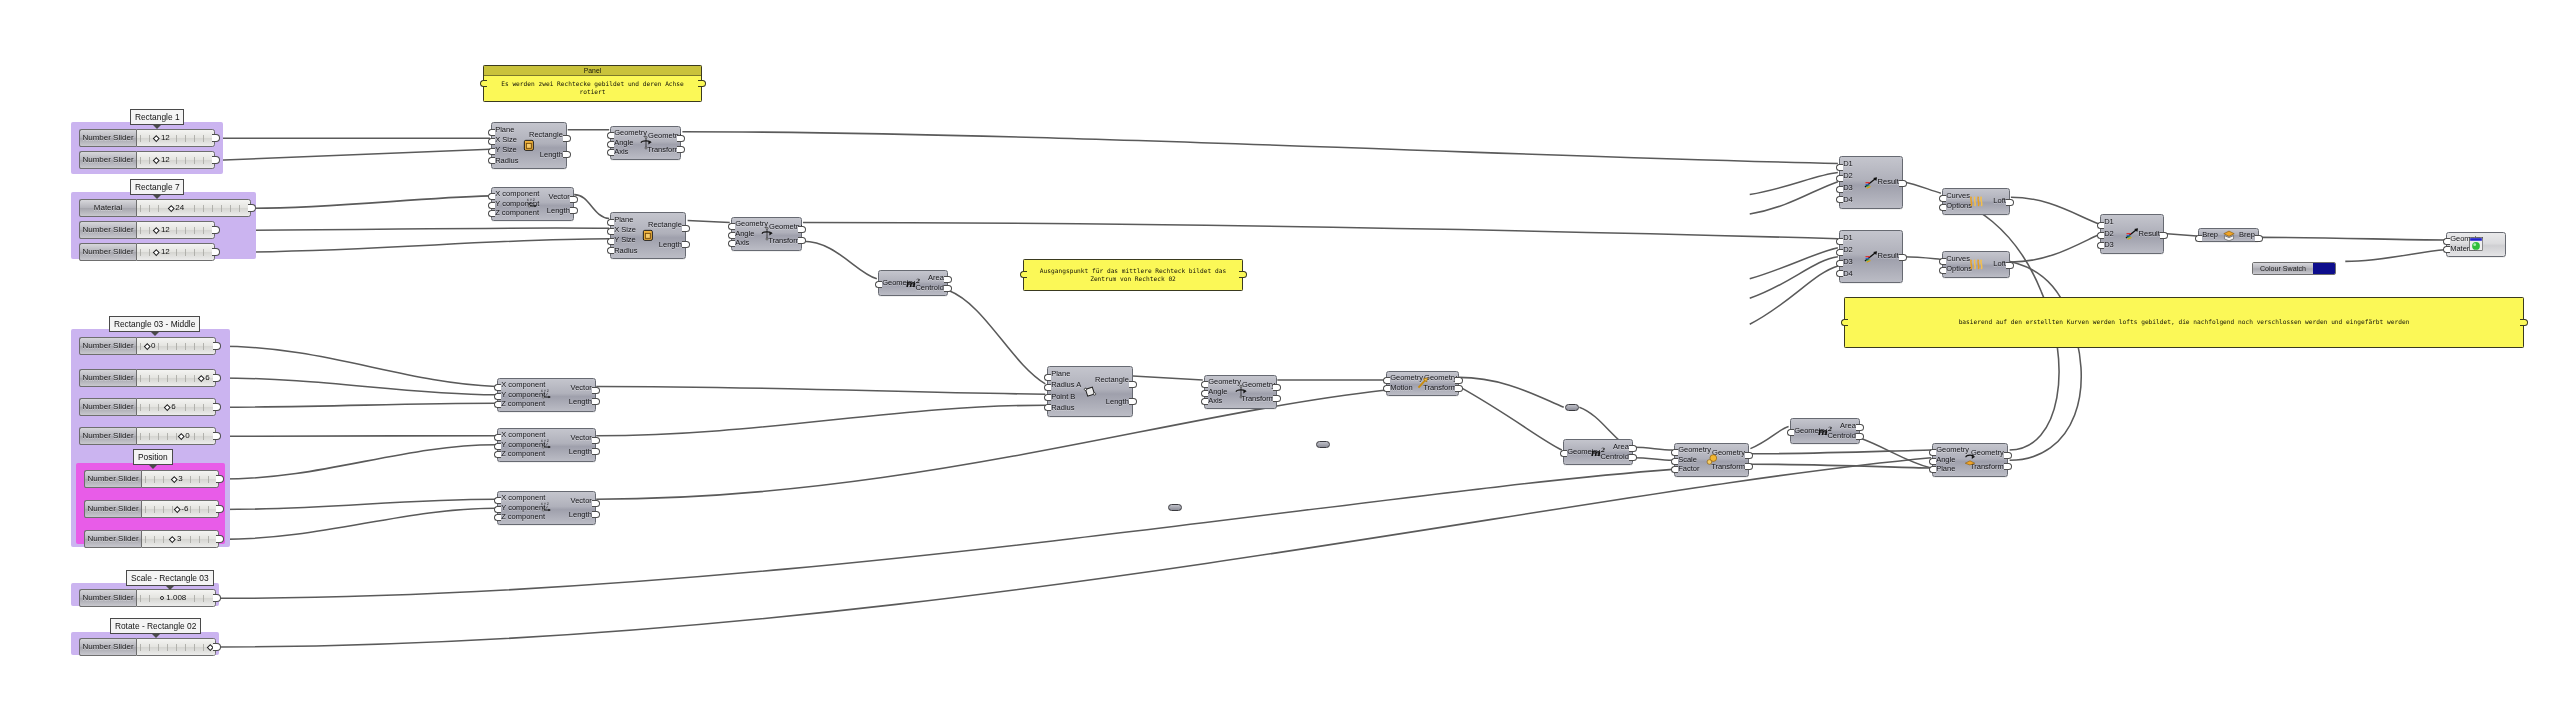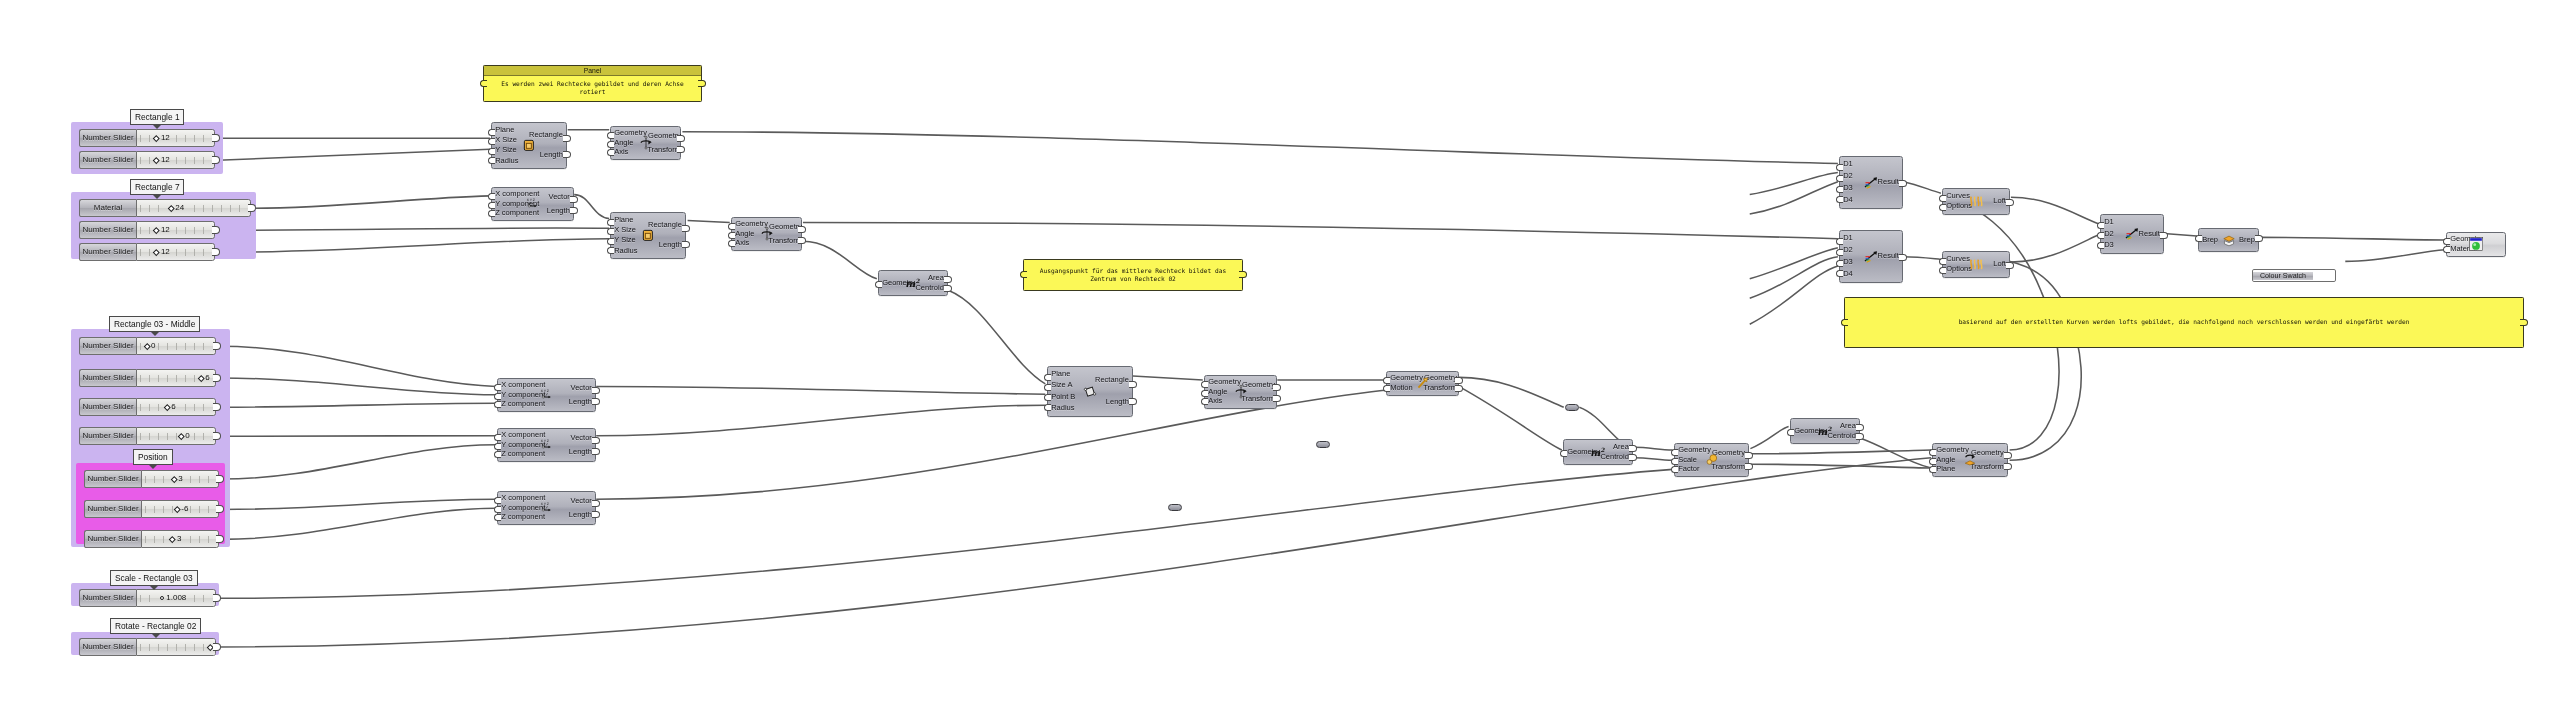--- a/index.html
+++ b/index.html
@@ -308,21 +308,21 @@
   <div id="groups-layer">
       <div class="group" style="left: 71px; top: 122px; width: 152px; height: 52px; background: rgb(203, 180, 240);"></div>
       <div class="group-label" style="left: 130px; top: 109px;">Rectangle 1</div>
       <div class="group" style="left: 71px; top: 192px; width: 185px; height: 67px; background: rgb(203, 180, 240);"></div>
       <div class="group-label" style="left: 130px; top: 179px;">Rectangle 7</div>
       <div class="group" style="left: 71px; top: 329px; width: 159px; height: 218px; background: rgb(203, 180, 240);"></div>
       <div class="group-label" style="left: 109px; top: 316px;">Rectangle 03 - Middle</div>
       <div class="group" style="left: 76px; top: 463px; width: 149px; height: 81px; background: rgb(232, 92, 232);"></div>
       <div class="group-label" style="left: 133px; top: 449px;">Position</div>
       <div class="group" style="left: 71px; top: 583px; width: 148px; height: 23px; background: rgb(203, 180, 240);"></div>
-      <div class="group-label" style="left: 110px; top: 570px;">Scale - Rectangle 03</div>
+      <div class="group-label" style="left: 126px; top: 570px;">Scale - Rectangle 03</div>
       <div class="group" style="left: 71px; top: 632px; width: 148px; height: 23px; background: rgb(203, 180, 240);"></div>
       <div class="group-label" style="left: 110px; top: 618px;">Rotate - Rectangle 02</div>
     </div>
 
   <div id="sliders-layer">
       <div class="slider" style="left: 79px; top: 129px; width: 136px;">
         <div class="sl-name">Number Slider</div>
         <div class="sl-track">
           <div class="sl-ticks"></div>
           <div class="sl-val" style="left: 15.6px;">
@@ -681,21 +681,21 @@
         </div>
         <div class="port in" style="top: 5.2px;"></div>
         <div class="port in" style="top: 13.6px;"></div>
         <div class="port in" style="top: 22px;"></div>
         <div class="port out" style="top: 7.8px;"></div>
         <div class="port out" style="top: 19px;"></div>
       </div>
       <div class="comp" style="left: 1047px; top: 366px; width: 86px; height: 51px;">
         <div class="comp-col ins">
           <div class="pname">Plane</div>
-          <div class="pname">Size A</div>
+          <div class="pname">Radius A</div>
           <div class="pname">Point B</div>
           <div class="pname">Radius</div>
         </div>
         <div class="comp-col outs">
           <div class="pname">Rectangle</div>
           <div class="pname">Length</div>
         </div>
         <div class="comp-icon">
           <svg width="15.6" height="15.6" viewBox="0 0 24 24">
             <g transform="rotate(-18 12 12)">
@@ -941,21 +941,21 @@
             <path d="M3 16 L9 15" stroke="#2b5fd0" stroke-width="2"></path>
             <path d="M4 19 L10 17" stroke="#2a9d3c" stroke-width="2"></path>
             <path d="M5 22 L12 19" stroke="#e0a400" stroke-width="2"></path>
           </svg>
         </div>
         <div class="port in" style="top: 6.5px;"></div>
         <div class="port in" style="top: 17px;"></div>
         <div class="port in" style="top: 26.6px;"></div>
         <div class="port out" style="top: 17px;"></div>
       </div>
-      <div class="comp" style="left: 2198px; top: 228px; width: 61px; height: 24px;">
+      <div class="comp" style="left: 2198px; top: 228px; width: 61px; height: 14px;">
         <div class="comp-col ins">
           <div class="pname">Brep</div>
         </div>
         <div class="comp-col outs">
           <div class="pname">Brep</div>
         </div>
         <div class="comp-icon">
           <svg width="14.3" height="14.3" viewBox="0 0 22 22">
             <path d="M3 9 L11 5 L19 9 L11 13 Z" fill="#f0a52a" stroke="#8a5a06" stroke-width="1"></path>
             <path d="M4 12 L11 15 L18 12 L18 17 L11 20 L4 17 Z" fill="#f3f3f3" stroke="#555" stroke-width="1"></path>
@@ -996,21 +996,21 @@
         <div class="pport r"></div>
       </div>
       <div class="panel noheader" style="left: 1844px; top: 297px; width: 680px; height: 51px;">
         <div class="panel-body">basierend auf den erstellten Kurven werden lofts gebildet, die nachfolgend noch verschlossen werden und eingefärbt werden</div>
         <div class="pport l"></div>
         <div class="pport r"></div>
       </div>
     </div>
 
   <div id="extras-layer">
-      <div class="swatch" style="left: 2252px; top: 269px; width: 84px; align-items: center;">
+      <div class="swatch" style="left: 2252px; top: 262px; width: 84px;">
         <div class="sw-name">Colour Swatch</div>
         <div class="sw-color" style="background: rgb(13, 13, 140);"></div>
       </div>
       <div class="relay" style="left: 1565px; top: 404px;"></div>
       <div class="relay" style="left: 1316px; top: 441px;"></div>
       <div class="relay" style="left: 1168px; top: 504px;"></div>
     </div>
 
 </div>
 

